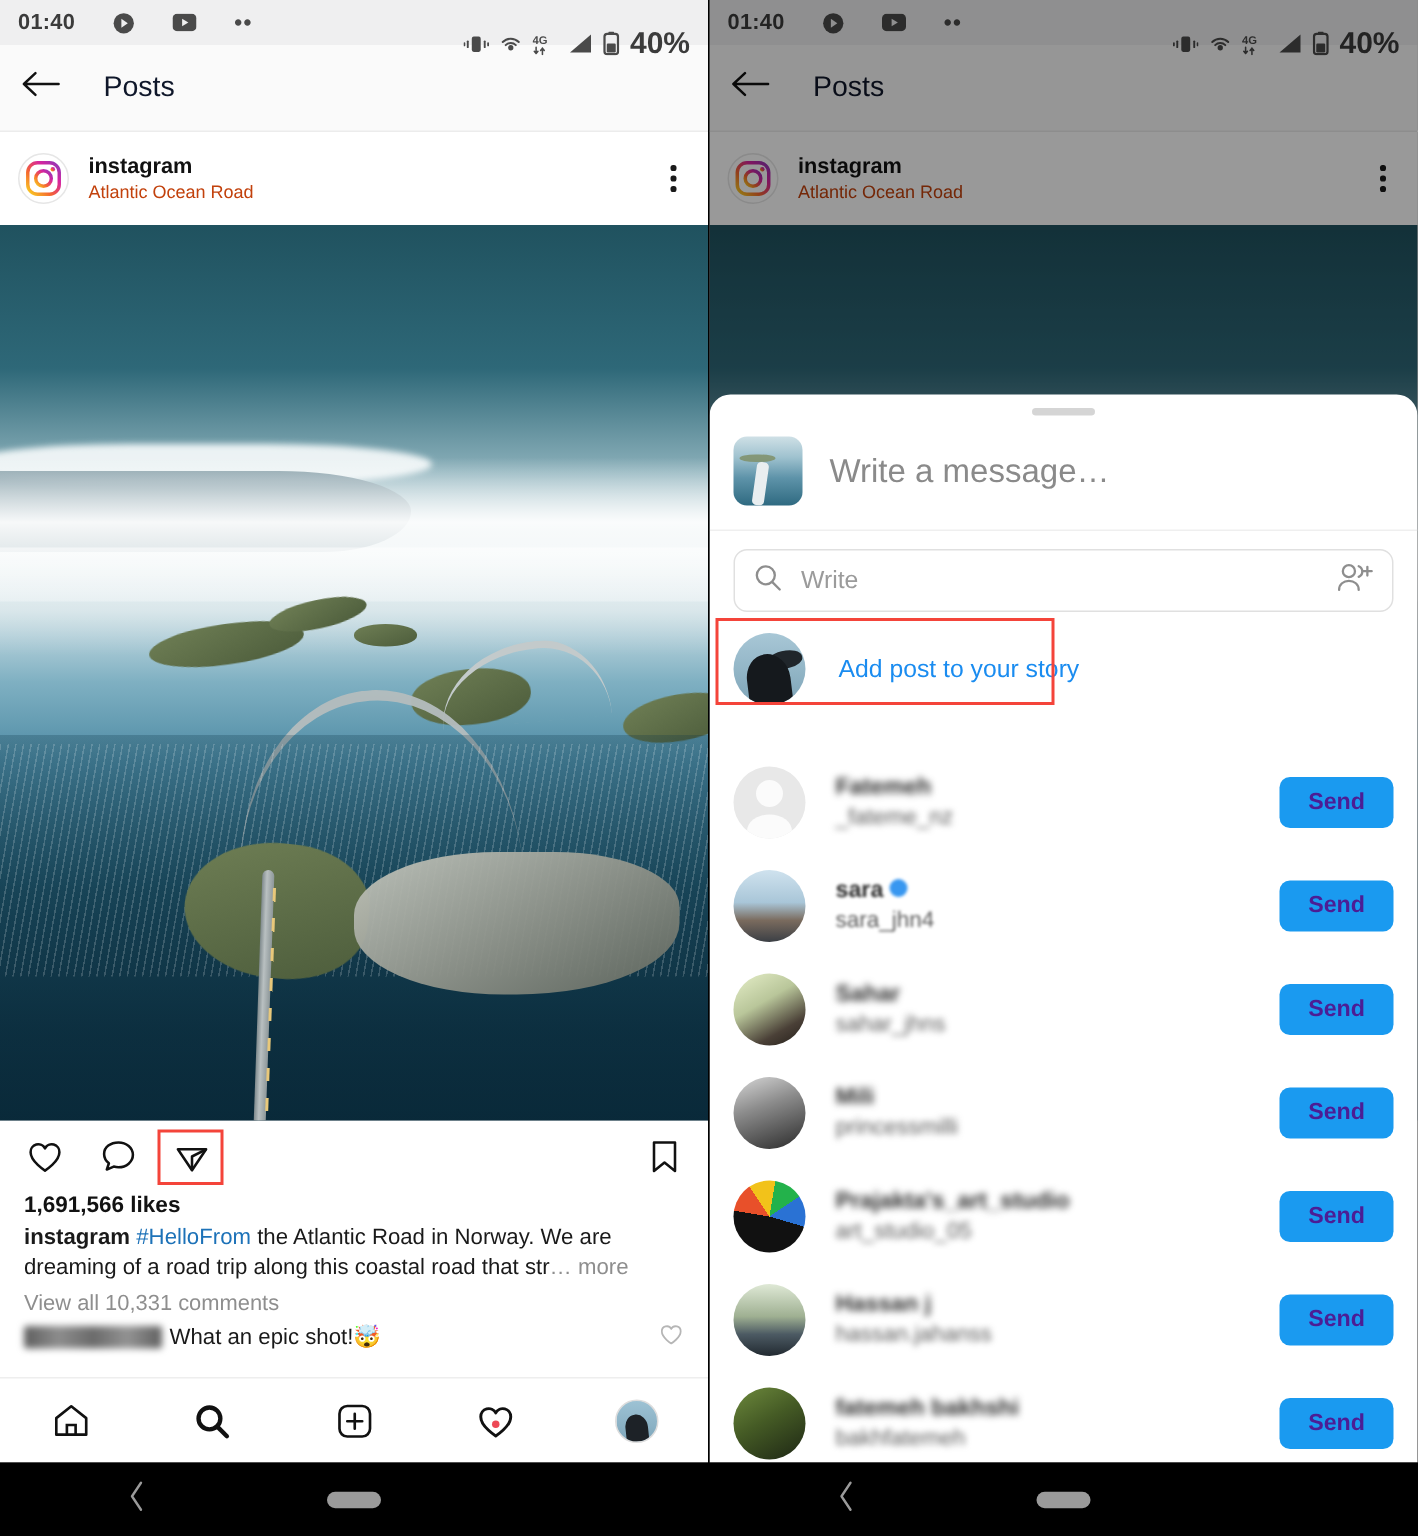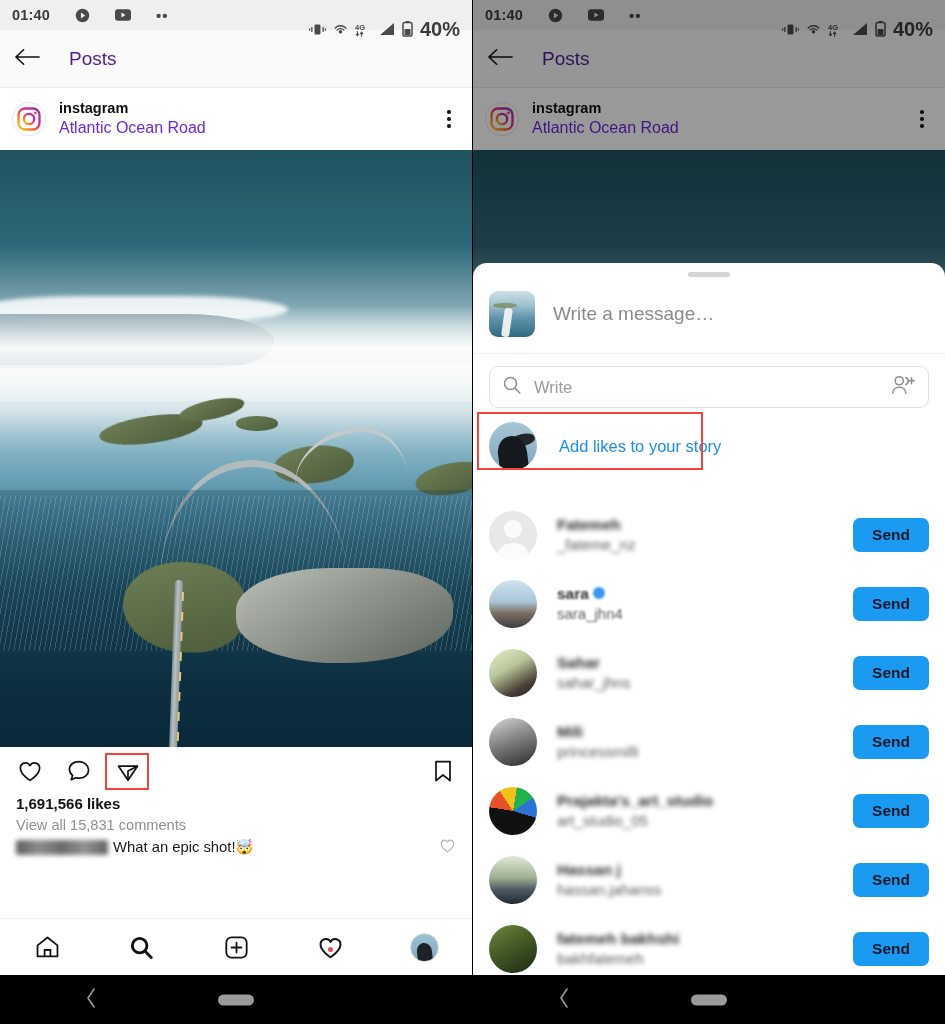--- a/index.html
+++ b/index.html
@@ -17,29 +17,29 @@
   .sb-left { display:flex; align-items:center; gap:25px; }
   .sb-right { margin-left:auto; display:flex; align-items:center; gap:7px;margin-top:28px; }
   .sb-time { font-size:14.5px; letter-spacing:.2px; }
   .dots2 { letter-spacing:1px; font-size:15px; color:#4a4a4a; line-height:1; }
   .sb-pct { font-size:20px; }
   .ic { display:inline-flex; align-items:center; }
 
   
   .appbar { height:58px; background:#fafafa; display:flex; align-items:center; padding:0 14px;
             border-bottom:1px solid #ececec; }
-  .appbar .title { font-size:19px; color:#4c1d95; margin-left:28px; font-weight:400; }
+  .appbar .title { font-size:19px; color:#0f172a; margin-left:28px; font-weight:400; }
 
   
   .posthead { height:62px; display:flex; align-items:center; padding:0 12px; background:#fff; }
   .ig-avatar { width:34px; height:34px; border-radius:50%; flex:none; position:relative;
                background:#fff; border:1px solid #e6e6e6; display:flex; align-items:center; justify-content:center; }
   .ph-text { margin-left:13px; line-height:1.22; }
   .ph-name { font-size:14.5px; font-weight:700; color:#111; }
-  .ph-sub  { font-size:16px; color:#6d28d9; }
+  .ph-sub  { font-size:12px; color:#c2410c; }
   .kebab { margin-left:auto; width:22px; height:22px; display:flex; flex-direction:column;
            align-items:center; justify-content:center; gap:3.5px; }
   .kebab i { width:3.4px; height:3.4px; border-radius:50%; background:#1a1a1a; display:block; }
 
   
   .photo { position:relative; width:100%; height:597px; overflow:hidden;
            background:linear-gradient(180deg,#20525f 0%,#2e6878 16%,#8fb3bd 28%,#dfeaec 36%,
                      #cfe0e5 43%,#7fb0c2 51%,#4e8ba4 60%,#24596e 74%,#143a4c 90%,#0f2f3f 100%); }
   .ph-layer { position:absolute; left:0; right:0; }
   .mist { top:26%; height:16%; background:linear-gradient(180deg,rgba(255,255,255,0) 0%,rgba(255,255,255,.92) 45%,rgba(255,255,255,.30) 100%); }
@@ -110,21 +110,21 @@
   .sheet { position:absolute; left:0; right:0; top:263px; bottom:0; background:#fff;
            border-radius:14px 14px 0 0; z-index:10; overflow:hidden; }
   .grabber { width:42px; height:5px; border-radius:3px; background:#d5d5d5; margin:9px auto 0; }
   .msgrow { display:flex; align-items:center; padding:14px 16px 16px; border-bottom:1px solid #efefef; }
   .thumb { width:46px; height:46px; border-radius:9px; flex:none; overflow:hidden; position:relative;
      background:linear-gradient(180deg,#cfe0e6 0%,#9fc2cf 30%,#5e93a9 60%,#2f6a81 100%); }
   .thumb::before { content:""; position:absolute; left:30%; top:38%; width:18%; height:62%;
      background:#e9eef0; border-radius:3px; transform:rotate(8deg); }
   .thumb::after { content:""; position:absolute; left:8%; top:26%; width:52%; height:12%;
      background:#7f8f69; border-radius:50%; opacity:.85; }
-  .msgph { margin-left:18px; font-size:19px; color:#8a8a8a; }
+  .msgph { margin-left:18px; font-size:22px; color:#8a8a8a; }
 
   .searchwrap { padding:12px 16px 4px; }
   .searchbox { height:42px; border:1px solid #e0e0e0; border-radius:9px; display:flex;
                align-items:center; padding:0 12px; }
   .searchbox .sph { font-size:16.5px; color:#9b9b9b; margin-left:12px; }
   .addppl { margin-left:auto; }
 
   .storyrow { display:flex; align-items:center; padding:8px 16px; position:relative; margin-top:2px; }
   .story-av { width:48px; height:48px; border-radius:50%; flex:none; overflow:hidden; position:relative;
      background:linear-gradient(180deg,#a8c7d6,#7ea5b8); }
@@ -136,21 +136,21 @@
 
   .contacts { position:absolute; left:0; right:0; top:237px; bottom:0; overflow:hidden; }
   .crow { display:flex; align-items:center; padding:9px 16px; height:69px; }
   .c-av { width:48px; height:48px; border-radius:50%; flex:none; overflow:hidden; position:relative; }
   .c-txt { margin-left:20px; min-width:0; }
   .c-name { font-size:15.5px; font-weight:700; color:#2b2b2b; filter:blur(2.4px); white-space:nowrap; }
   .c-user { font-size:15px; color:#5c5c5c; filter:blur(2.2px); white-space:nowrap; margin-top:2px; }
   .c-name.v, .c-user.v { filter:blur(1.1px); }
   .verif { display:inline-block; width:12px; height:12px; border-radius:50%;
            background:#3897f0; margin-left:4px; vertical-align:0px; }
-  .sendbtn { margin-left:auto; background:#1a9af0; color:#0f172a; font-size:15.5px; font-weight:700;
+  .sendbtn { margin-left:auto; background:#1a9af0; color:#4c1d95; font-size:15.5px; font-weight:700;
              border:none; border-radius:7px; padding:8px 19px; flex:none; cursor:pointer; }
 
   .av-blank { background:#e8e8e8; }
   .av-blank::before { content:""; position:absolute; left:50%; top:20%; margin-left:-9px;
      width:18px; height:18px; border-radius:50%; background:#fbfbfb; }
   .av-blank::after { content:""; position:absolute; left:50%; bottom:-6px; margin-left:-15px;
      width:30px; height:22px; border-radius:50% 50% 0 0; background:#fbfbfb; }
   .av-sara { background:linear-gradient(180deg,#cfe2ee 0%,#a9c6d8 45%,#7a6b5e 70%,#3b3f45 100%); }
   .av-sahar { background:linear-gradient(150deg,#e6efc9,#b9c69a 40%,#4a4037 75%,#221d18); }
   .av-mili { background:linear-gradient(160deg,#d8d8d8,#8c8c8c 40%,#2a2a2a); }
@@ -304,21 +304,25 @@
     </span>
     <span class="act save">
       <svg width="24" height="26" viewBox="0 0 24 26">
           <path d="M5 3.6h14v19l-7-5.6-7 5.6z" fill="none" stroke="#111" stroke-width="1.7" stroke-linejoin="round"></path>
         </svg>
     </span>
   </div>
 
   <div class="meta">
     <div class="likes">1,691,566 likes</div>
-    <div class="viewall">View all 15,831 comments</div>
+    <div class="caption">
+      <span class="uname">instagram</span>
+      <span class="tag">#HelloFrom</span><span> the Atlantic Road in Norway. We are dreaming of a road trip along this coastal road that str</span><span class="more">… more</span>
+    </div>
+    <div class="viewall">View all 10,331 comments</div>
     <div class="cmt">
       <span class="blurname"></span>
       <span>What an epic shot!🤯</span>
       <span class="cmt-heart">
         <svg width="17" height="17" viewBox="0 0 26 26">
             <path d="M13 22.4S3.4 16.4 3.4 10.2A5.1 5.1 0 0113 7.6a5.1 5.1 0 019.6 2.6c0 6.2-9.6 12.2-9.6 12.2z" fill="none" stroke="#b6b6b6" stroke-width="1.8" stroke-linejoin="round"></path>
           </svg>
       </span>
     </div>
   </div>
@@ -482,21 +486,21 @@
             <path d="M1.8 19.6c0-3.9 3.1-6.3 6.8-6.3s6.8 2.4 6.8 6.3" fill="none" stroke="#8e8e8e" stroke-width="1.6" stroke-linecap="round"></path>
             <path d="M15.4 3.2a4 4 0 010 7.4" fill="none" stroke="#8e8e8e" stroke-width="1.6" stroke-linecap="round"></path>
             <path d="M21.4 3.6v6M18.4 6.6h6" stroke="#8e8e8e" stroke-width="1.6" stroke-linecap="round"></path>
           </svg>
         </span>
       </div>
     </div>
 
     <div class="storyrow">
       <span class="story-av"></span>
-      <span class="storylbl">Add likes to your story</span>
+      <span class="storylbl">Add post to your story</span>
       <span class="redbox" style="left:4px;top:-2px;width:226px;height:58px;"></span>
     </div>
 
     <div class="contacts">
         <div class="crow">
           <span class="c-av av-blank"></span>
           <span class="c-txt">
             <div class="c-name">Fatemeh</div>
             <div class="c-user">_fatemе_nz</div>
           </span>

